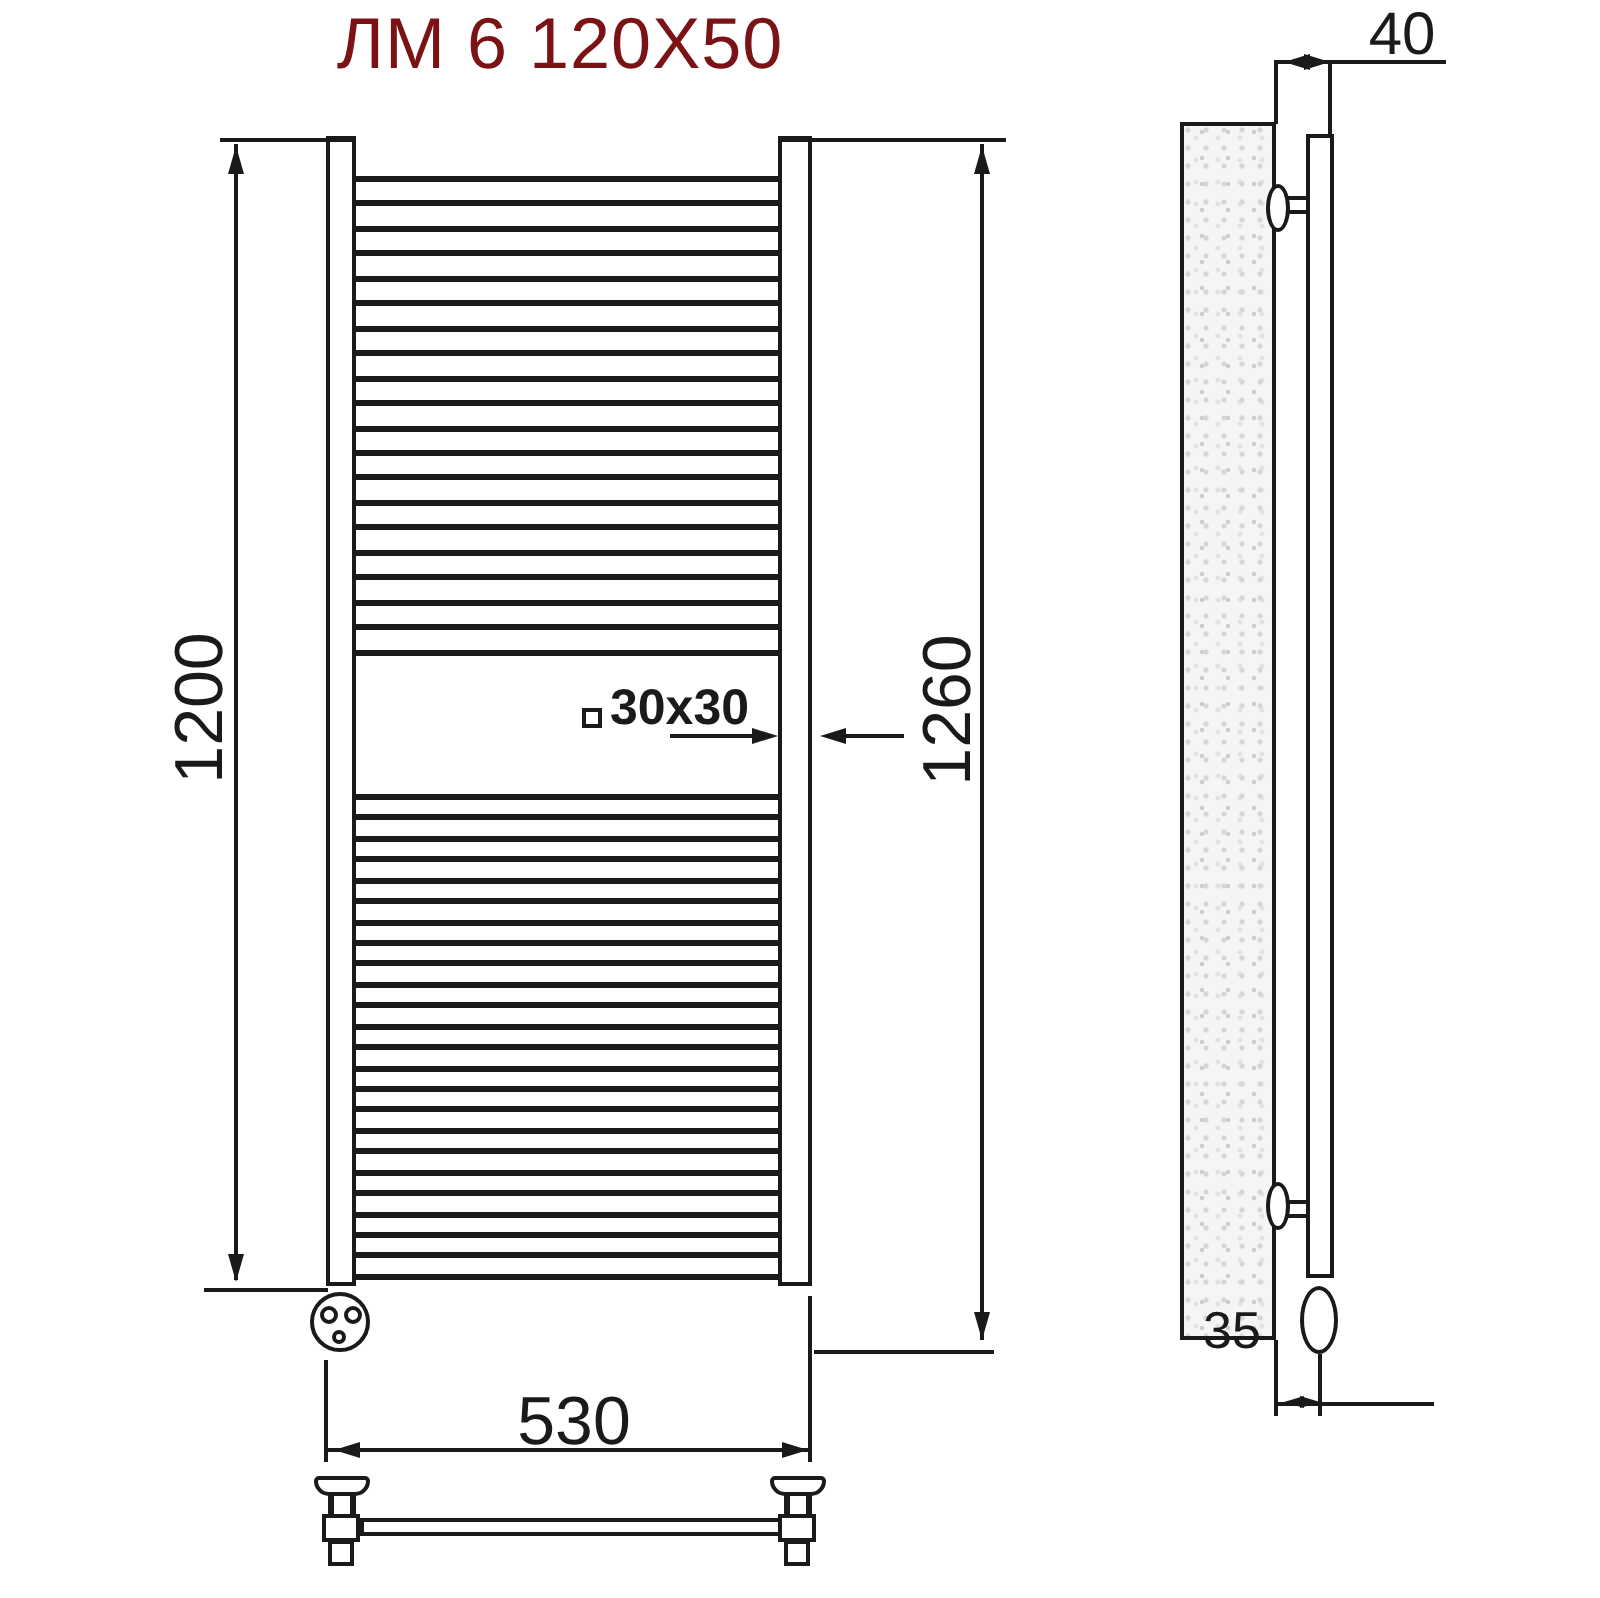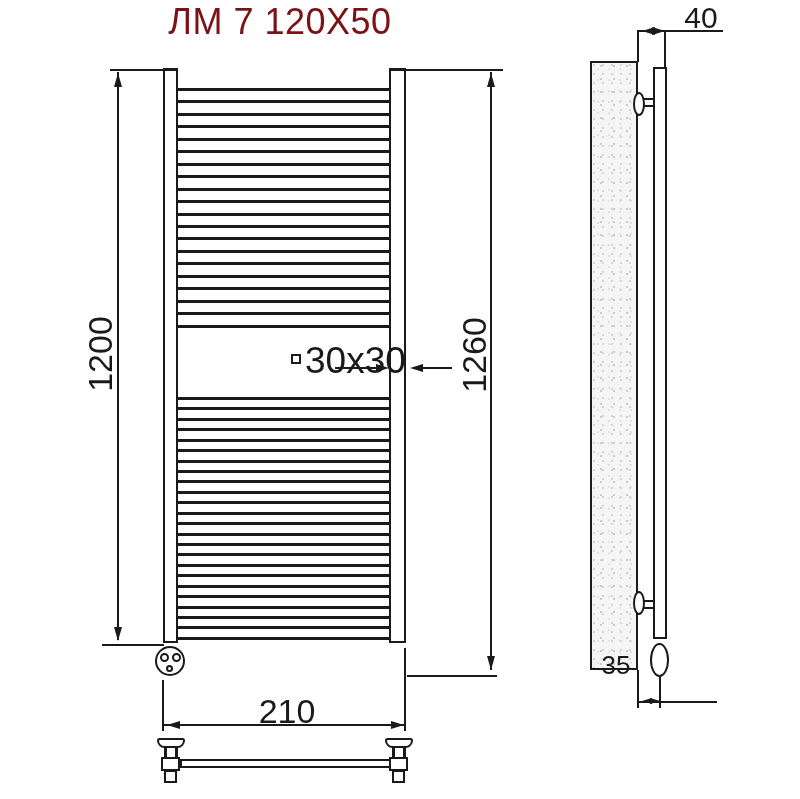--- a/index.html
+++ b/index.html
@@ -38,21 +38,21 @@
     background-size:9px 9px,11px 11px,13px 13px;
   }
   .stem{position:absolute;box-sizing:border-box;border-top:2px solid #1a1a1a;border-bottom:2px solid #1a1a1a;}
   .sq-icon{position:absolute;width:10px;height:10px;border:2px solid #1a1a1a;box-sizing:border-box;background:#fff;}
 </style>
 </head>
 <body>
 
 <div id="canvas">
 
-  <div id="title" style="color:#7b1216;">ЛМ 7 120X50</div>
+  <div id="title" style="color:#7b1216;">ЛМ 6 120X50</div>
 
   <div>
 
     <div class="outl" style="left:163px;top:68px;width:15px;height:575px;"></div>
     <div class="outl" style="left:389px;top:68px;width:17px;height:575px;"></div>
 
     <div class="abs" id="upper-rungs" style="left:177px;top:88px;width:213px;height:242px;">
         <div class="rung" style="top: 0px;"></div>
         <div class="rung" style="top: 12px;"></div>
         <div class="rung" style="top: 25px;"></div>
@@ -114,41 +114,41 @@
       <div class="hline" style="left:391px;top:69px;width:112px;"></div>
       <div class="hline" style="left:407px;top:675px;width:90px;"></div>
       <div class="vline" style="left:490px;top:72px;height:598px;"></div>
       <div class="tri up" style="left:487px;top:70px;"></div>
       <div class="tri down" style="left:487px;top:656px;"></div>
       <div class="dimtext vtext" style="left:429px;top:340px;width:90px;height:30px;">1260</div>
     </div>
 
     <div>
       <span class="sq-icon" style="left:291px;top:354px;"></span>
-      <div class="dimtext" style="left:305px;top:342px;font-size:37px;">30x30</div>
+      <div class="dimtext" style="left:305px;top:342px;font-size:25px;font-weight:bold;">30x30</div>
       <div class="hline" style="left:335px;top:367px;width:42px;"></div>
       <div class="tri right" style="left:376px;top:364px;"></div>
       <div class="tri left" style="left:407px;top:364px;"></div>
       <div class="hline" style="left:420px;top:367px;width:32px;"></div>
     </div>
 
     <div>
       <div class="circ" style="left:155px;top:646px;width:30px;height:30px;"></div>
       <div class="circ thin" style="left:160px;top:653px;width:9px;height:9px;"></div>
       <div class="circ thin" style="left:172px;top:653px;width:9px;height:9px;"></div>
       <div class="circ thin" style="left:166px;top:665px;width:7px;height:7px;"></div>
     </div>
 
     <div>
       <div class="vline" style="left:162px;top:680px;height:51px;"></div>
       <div class="vline" style="left:404px;top:648px;height:83px;"></div>
       <div class="hline" style="left:164px;top:724px;width:240px;"></div>
       <div class="tri left" style="left:164px;top:721px;"></div>
       <div class="tri right" style="left:391px;top:721px;"></div>
-      <div class="dimtext" style="left:237px;top:694px;width:100px;">210</div>
+      <div class="dimtext" style="left:237px;top:694px;width:100px;">530</div>
     </div>
 
     <div>
       <div class="outl" style="left:180px;top:759px;width:211px;height:9px;border-width:2.5px;"></div>
 
       <div>
         <div class="outl" style="left:157px;top:738px;width:28px;height:10px;border-width:2px;border-radius:3px 3px 9px 9px;"></div>
         <div class="stem" style="left:164px;top:747px;width:14px;height:11px;border-top:none;border-left:3px solid #1a1a1a;border-right:3px solid #1a1a1a;border-bottom:none;"></div>
         <div class="outl" style="left:161px;top:757px;width:19px;height:14px;"></div>
         <div class="outl" style="left:164px;top:770px;width:13px;height:13px;border-width:2px;"></div>

